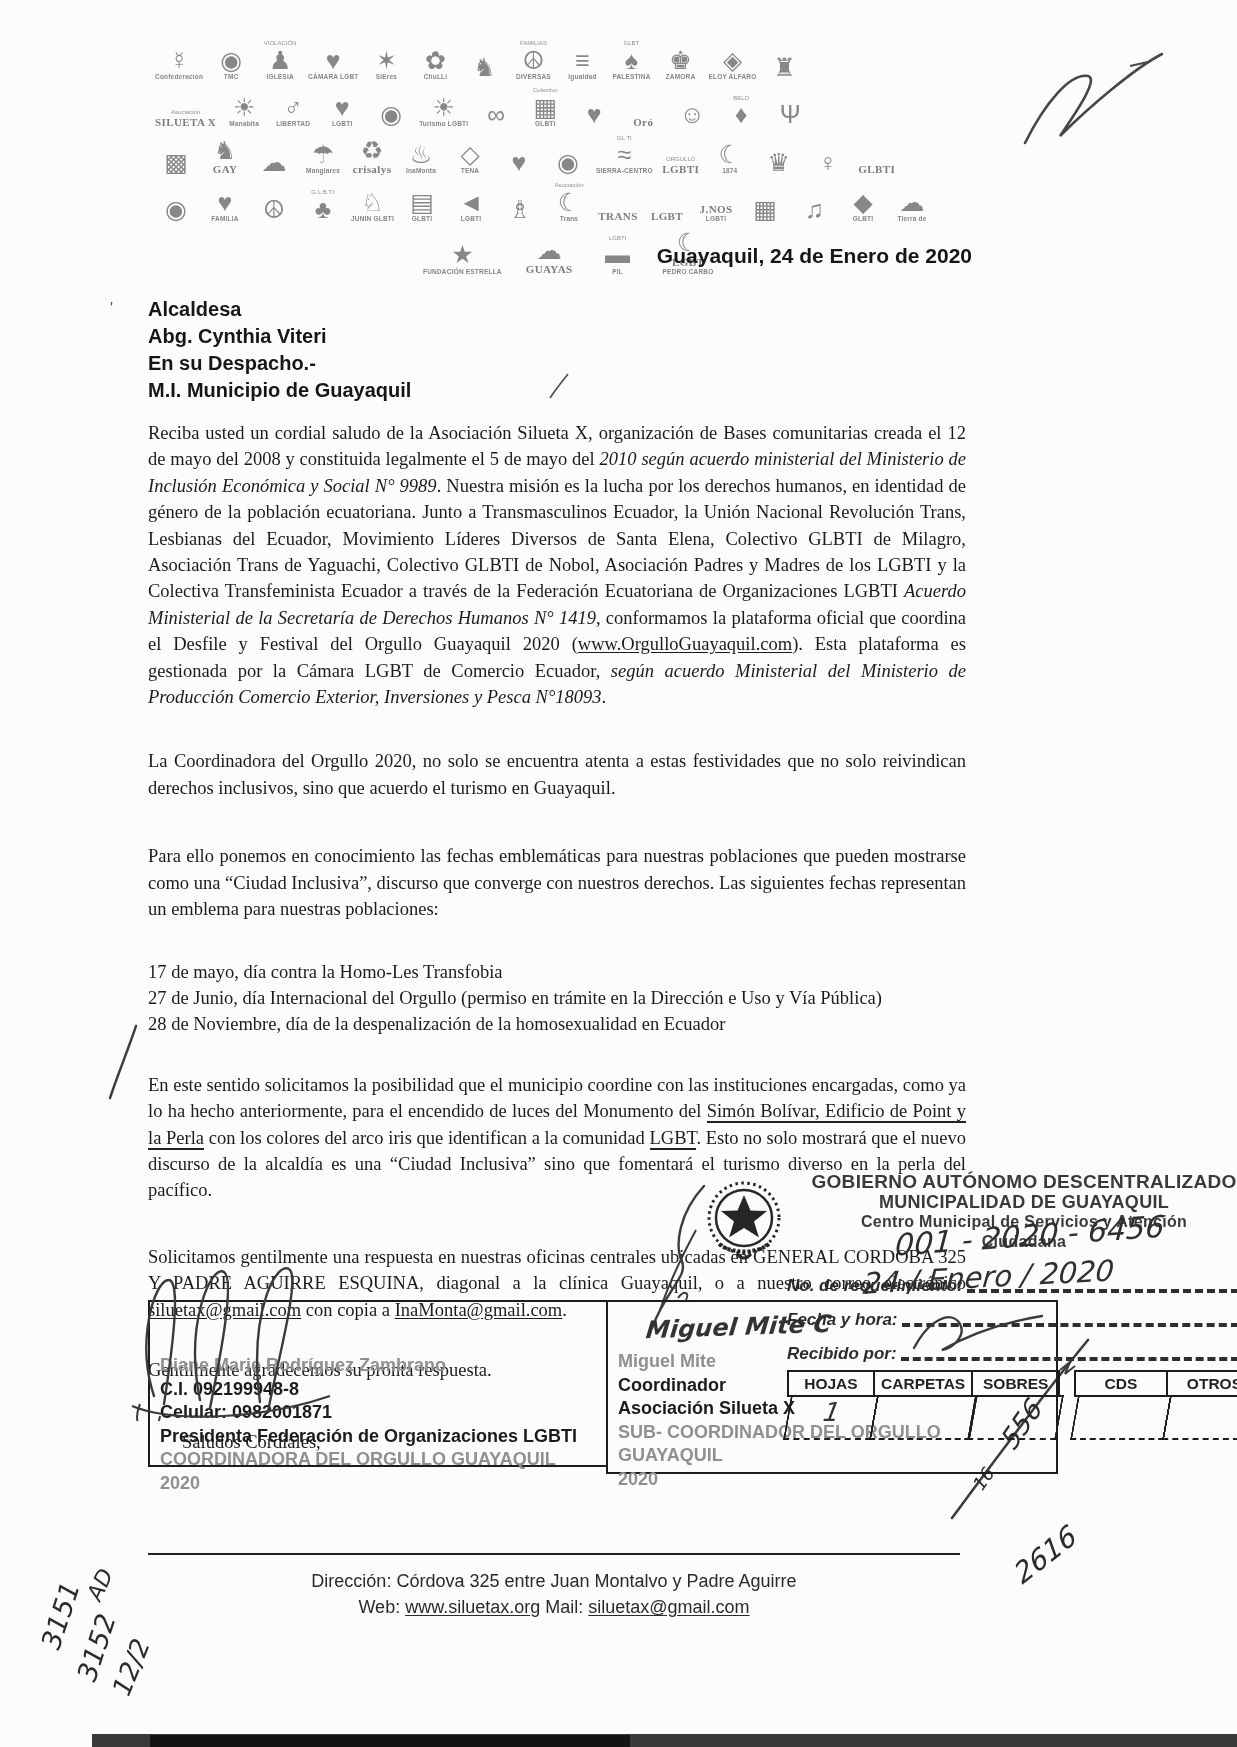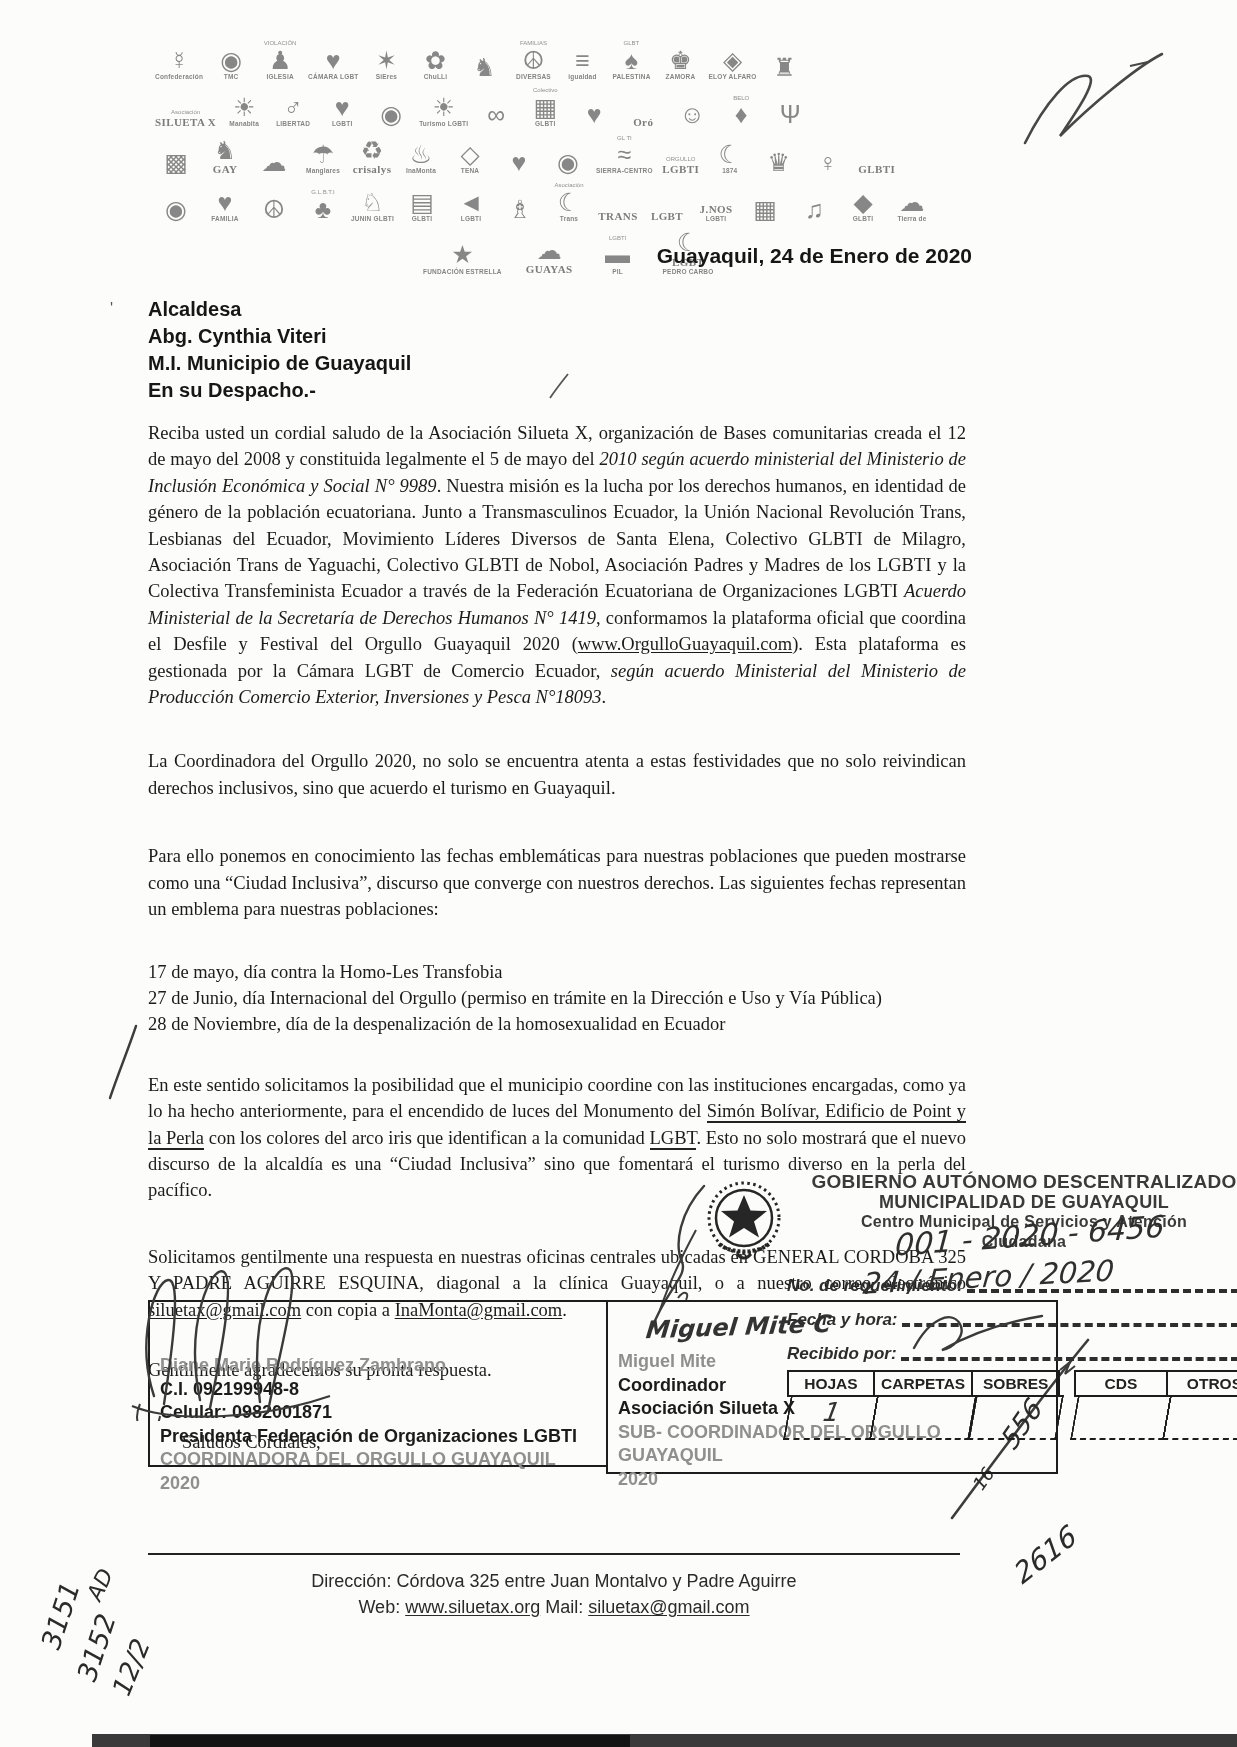--- a/index.html
+++ b/index.html
@@ -511,22 +511,22 @@
   </svg>
 
   <div class="date-line">Guayaquil, 24 de Enero de 2020</div>
 
   <span class="apostrophe">'</span>
 
   <div class="letter">
     <div class="recipient">
       <div>Alcaldesa</div>
       <div>Abg. Cynthia Viteri</div>
+      <div>En su Despacho.-</div>
       <div>M.I. Municipio de Guayaquil</div>
-      <div>En su Despacho.-</div>
     </div>
 
     <div class="body-text">
       <p class="p1"><span>Reciba usted un cordial saludo de la Asociación Silueta X, organización de Bases comunitarias creada el 12 de mayo del 2008 y constituida legalmente el 5 de mayo del </span><span class="it">2010 según acuerdo ministerial del Ministerio de Inclusión Económica y Social N° 9989</span><span>. Nuestra misión es la lucha por los derechos humanos, en identidad de género de la población ecuatoriana. Junto a Transmasculinos Ecuador, la Unión Nacional Revolución Trans, Lesbianas del Ecuador, Movimiento Líderes Diversos de Santa Elena, Colectivo GLBTI de Milagro, Asociación Trans de Yaguachi, Colectivo GLBTI de Nobol, Asociación Padres y Madres de los LGBTI y la Colectiva Transfeminista Ecuador a través de la Federación Ecuatoriana de Organizaciones LGBTI </span><span class="it">Acuerdo Ministerial de la Secretaría de Derechos Humanos N° 1419</span><span>, conformamos la plataforma oficial que coordina el Desfile y Festival del Orgullo Guayaquil 2020 (</span><a class="doclink" href="#">www.OrgulloGuayaquil.com</a><span>). Esta plataforma es gestionada por la Cámara LGBT de Comercio Ecuador, </span><span class="it">según acuerdo Ministerial del Ministerio de Producción Comercio Exterior, Inversiones y Pesca N°18093</span><span>.</span></p>
 
       <p class="p2">La Coordinadora del Orgullo 2020, no solo se encuentra atenta a estas festividades que no solo reivindican derechos inclusivos, sino que acuerdo el turismo en Guayaquil.</p>
 
       <p class="p3">Para ello ponemos en conocimiento las fechas emblemáticas para nuestras poblaciones que pueden mostrarse como una “Ciudad Inclusiva”, discurso que converge con nuestros derechos. Las siguientes fechas representan un emblema para nuestras poblaciones:</p>
 
       <div class="dates-block">

